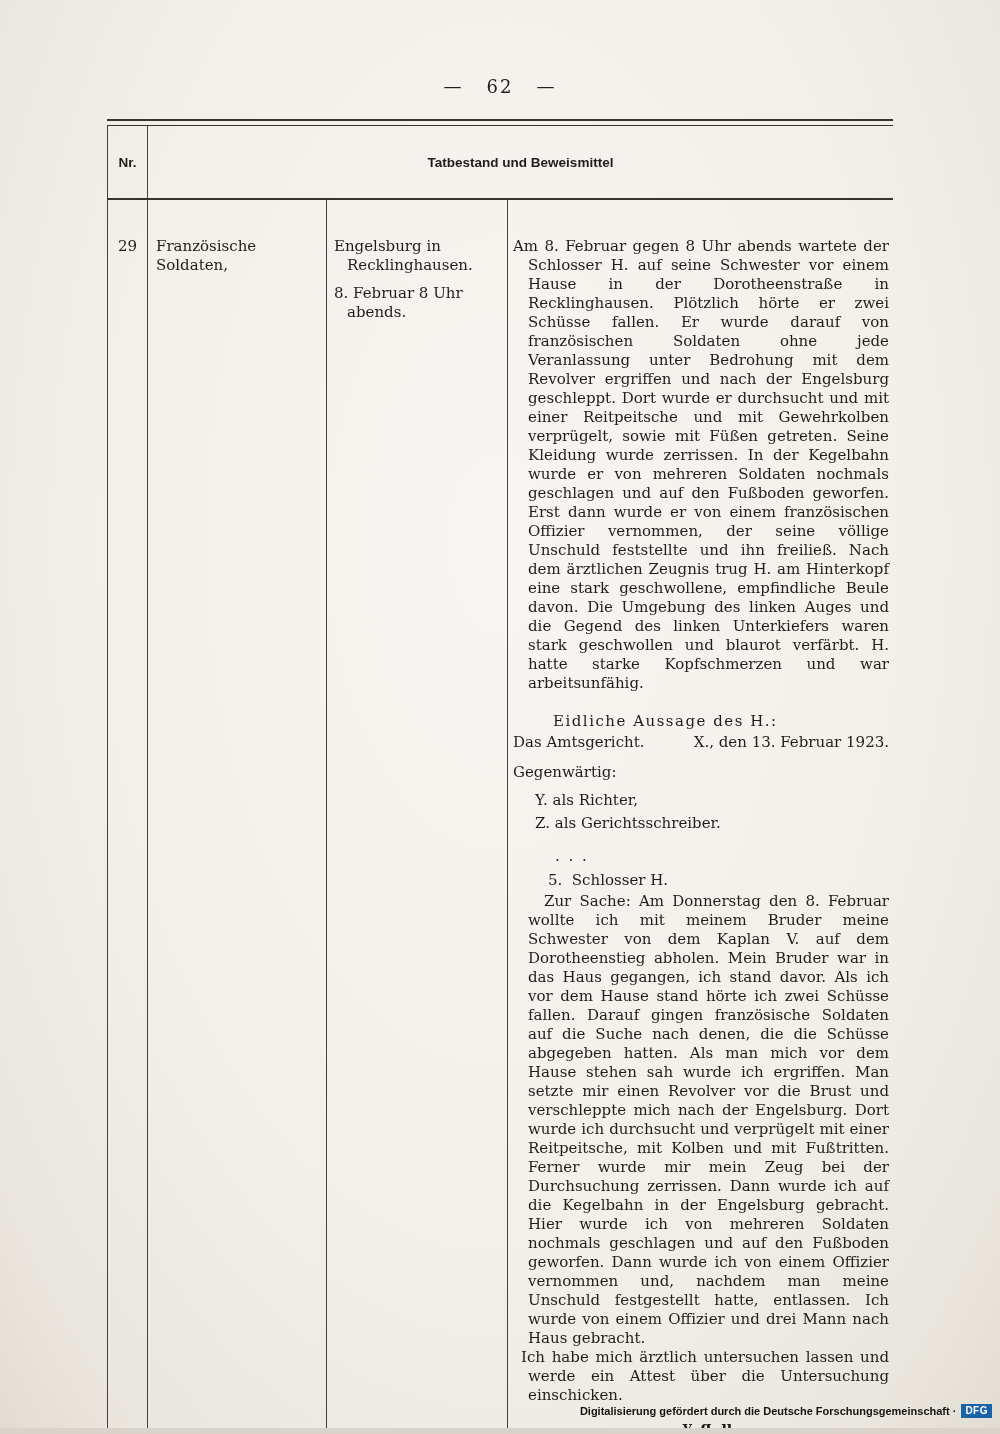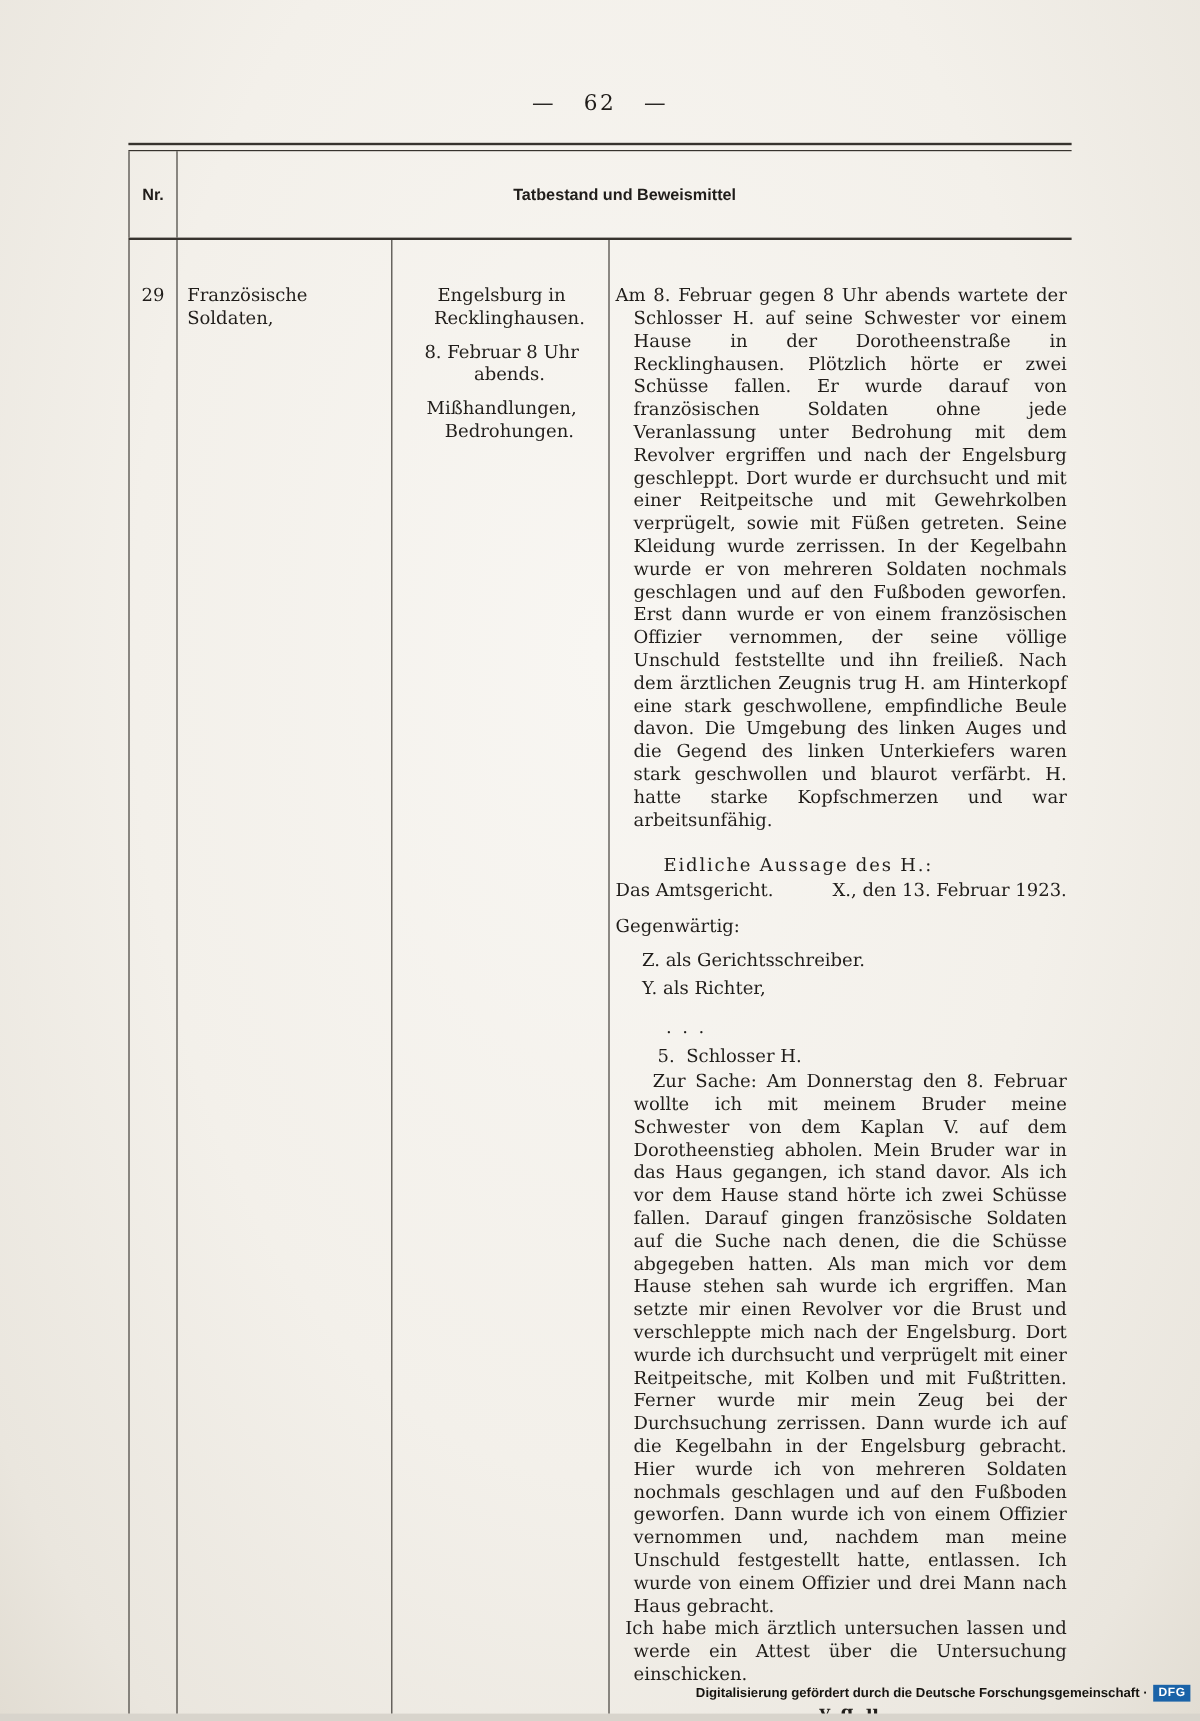--- a/index.html
+++ b/index.html
@@ -72,21 +72,20 @@
 
   .body-row .c-nr { text-align: center; }
   .body-row .c-name { padding-left: 8px; padding-right: 6px; }
   .body-row .c-ort { padding-left: 7px; padding-right: 5px; }
   .body-row .c-tat { padding-left: 5px; padding-right: 4px; }
 
   .ort-item {
     padding-left: 13px;
     text-indent: -13px;
     margin-bottom: 9px;
-    text-align: center;
   }
 
   .report {
     text-align: justify;
     padding-left: 15px;
     text-indent: -15px;
     margin: 0;
   }
 
   .statement-heading {
@@ -173,39 +172,38 @@
         <span>29</span>
       </div>
 
       <div class="c-name">
         <div>Französische Soldaten,</div>
       </div>
 
       <div class="c-ort">
         <div class="ort-item">Engelsburg in Recklinghausen.</div>
         <div class="ort-item">8. Februar 8 Uhr abends.</div>
-        <div class="ort-item">Mißhandlungen, Bedrohungen.</div>
       </div>
 
       <div class="c-tat">
 
         <p class="report">Am 8. Februar gegen 8 Uhr abends wartete der Schlosser H. auf seine Schwester vor einem Hause in der Dorotheenstraße in Recklinghausen. Plötzlich hörte er zwei Schüsse fallen. Er wurde darauf von französischen Soldaten ohne jede Veranlassung unter Bedrohung mit dem Revolver ergriffen und nach der Engelsburg geschleppt. Dort wurde er durchsucht und mit einer Reitpeitsche und mit Gewehrkolben verprügelt, sowie mit Füßen getreten. Seine Kleidung wurde zerrissen. In der Kegelbahn wurde er von mehreren Soldaten nochmals geschlagen und auf den Fußboden geworfen. Erst dann wurde er von einem französischen Offizier vernommen, der seine völlige Unschuld feststellte und ihn freiließ. Nach dem ärztlichen Zeugnis trug H. am Hinterkopf eine stark geschwollene, empfindliche Beule davon. Die Umgebung des linken Auges und die Gegend des linken Unterkiefers waren stark geschwollen und blaurot verfärbt. H. hatte starke Kopfschmerzen und war arbeitsunfähig.</p>
 
         <div class="statement-heading">Eidliche Aussage des H.:</div>
 
         <div class="court-line">
           <span>Das Amtsgericht.</span>
           <span>X., den 13. Februar 1923.</span>
         </div>
 
         <div class="present-label">Gegenwärtig:</div>
 
         <div class="present-items">
+          <div>Y. als Richter,</div>
           <div>Z. als Gerichtsschreiber.</div>
-          <div>Y. als Richter,</div>
         </div>
 
         <div class="ellipsis">. . .</div>
 
         <div class="witness">5.  Schlosser H.</div>
 
         <p class="testimony">Zur Sache: Am Donnerstag den 8. Februar wollte ich mit meinem Bruder meine Schwester von dem Kaplan V. auf dem Dorotheenstieg abholen. Mein Bruder war in das Haus gegangen, ich stand davor. Als ich vor dem Hause stand hörte ich zwei Schüsse fallen. Darauf gingen französische Soldaten auf die Suche nach denen, die die Schüsse abgegeben hatten. Als man mich vor dem Hause stehen sah wurde ich ergriffen. Man setzte mir einen Revolver vor die Brust und verschleppte mich nach der Engelsburg. Dort wurde ich durchsucht und verprügelt mit einer Reitpeitsche, mit Kolben und mit Fußtritten. Ferner wurde mir mein Zeug bei der Durchsuchung zerrissen. Dann wurde ich auf die Kegelbahn in der Engelsburg gebracht. Hier wurde ich von mehreren Soldaten nochmals geschlagen und auf den Fußboden geworfen. Dann wurde ich von einem Offizier vernommen und, nachdem man meine Unschuld festgestellt hatte, entlassen. Ich wurde von einem Offizier und drei Mann nach Haus gebracht.</p>
 
         <p class="closing">Ich habe mich ärztlich untersuchen lassen und werde ein Attest über die Untersuchung einschicken.</p>
 

